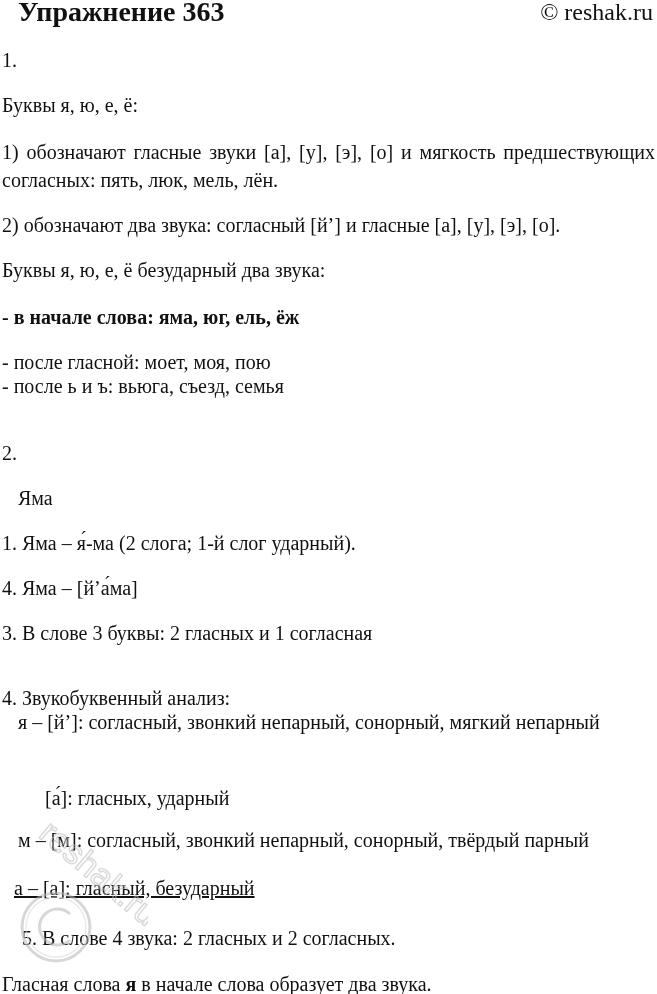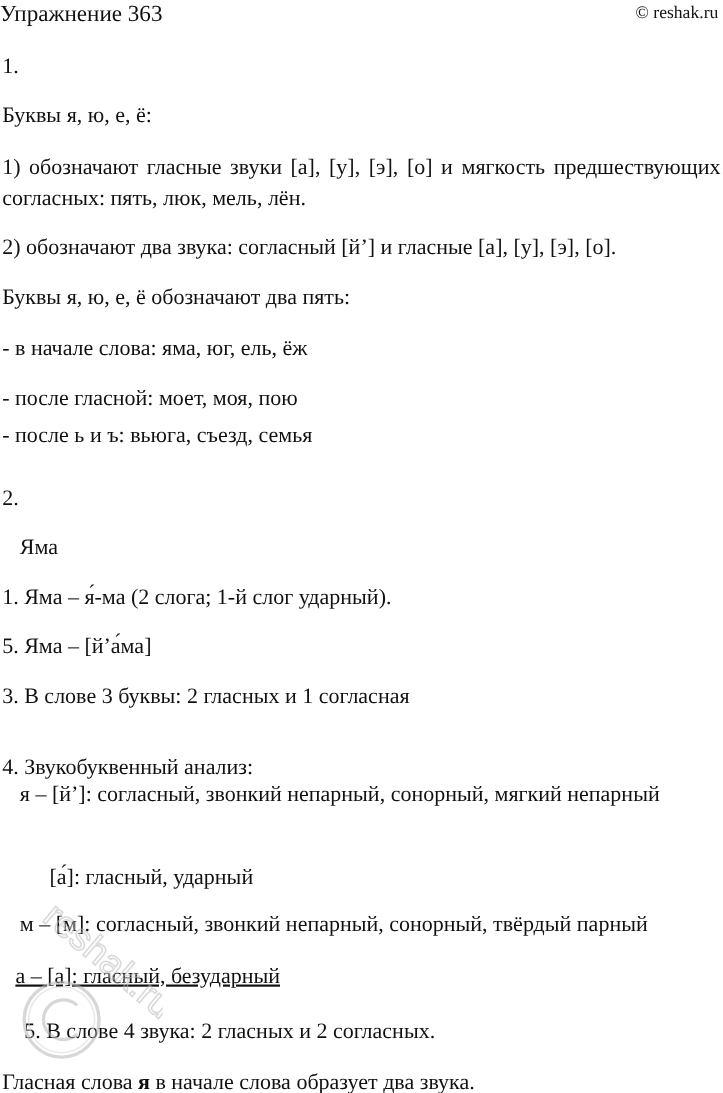--- a/index.html
+++ b/index.html
@@ -3,22 +3,22 @@
 <meta charset="utf-8">
 <style>
   html, body { margin: 0; padding: 0; background: #ffffff; }
   body {
     width: 657px; height: 994px; position: relative; overflow: hidden;
     font-family: "Liberation Serif", "DejaVu Serif", serif;
     color: #111111;
     font-size: 20px;
   }
   .line { position: absolute; left: 2px; white-space: nowrap; line-height: 24px; }
-  .title { font-weight: normal; font-size: 21px; top: 0px; left: 0; }
-  .copyright { position: absolute; top: 0px; right: 4px; font-size: 16px; line-height: 24px; }
+  .title { font-weight: bold; font-size: 28px; top: 0px; left: 18px; }
+  .copyright { position: absolute; top: 0px; right: 4px; font-size: 24px; line-height: 24px; }
   .justify {
     position: absolute; left: 2px; width: 653px; white-space: normal;
     text-align: justify; text-align-last: left; line-height: 28px;
   }
   .indent1 { left: 45px; }
   .indent-m { left: 18px; }
   .indent-a { left: 14px; text-decoration: underline; }
   .bold { font-weight: bold; }
   .watermark {
     position: absolute; left: 8px; top: 822px; width: 140px; height: 150px;
@@ -28,33 +28,33 @@
 </head>
 <body>
 
 <div class="line title">Упражнение 363</div>
 <div class="copyright">© reshak.ru</div>
 
 <div class="line" style="top:48px;">1.</div>
 <div class="line" style="top:93px;text-align:center;">Буквы я, ю, е, ё:</div>
 <div class="justify" style="top:138px;">1) обозначают гласные звуки [а], [у], [э], [о] и мягкость предшествующих согласных: пять, люк, мель, лён.</div>
 <div class="line" style="top:213px;">2) обозначают два звука: согласный [й’] и гласные [а], [у], [э], [о].</div>
-<div class="line" style="top:258px;">Буквы я, ю, е, ё обозначают два пять:</div>
-<div class="line" style="top:305px;">- в начале слова: яма, юг, ель, ёж</div>
+<div class="line" style="top:258px;">Буквы я, ю, е, ё безударный два звука:</div>
+<div class="line" style="top:305px;font-weight:bold;">- в начале слова: яма, юг, ель, ёж</div>
 <div class="line" style="top:350px;">- после гласной: моет, моя, пою</div>
-<div class="line" style="top:384px;">- после ь и ъ: вьюга, съезд, семья</div>
+<div class="line" style="top:374px;">- после ь и ъ: вьюга, съезд, семья</div>
 
 <div class="line" style="top:441px;">2.</div>
 <div class="line" style="top:486px;margin-left:16px;">Яма</div>
 <div class="line" style="top:531px;">1. Яма – я́-ма (2 слога; 1-й слог ударный).</div>
-<div class="line" style="top:576px;">5. Яма – [й’а́ма]</div>
+<div class="line" style="top:576px;">4. Яма – [й’а́ма]</div>
 <div class="line" style="top:621px;">3. В слове 3 буквы: 2 гласных и 1 согласная</div>
 <div class="line" style="top:686px;">4. Звукобуквенный анализ:</div>
 <div class="justify" style="top:708px; left:2px; width:653px; text-indent:16px;">я – [й’]: согласный, звонкий непарный, сонорный, мягкий непарный</div>
-<div class="line indent1" style="top:786px;">[а́]: гласный, ударный</div>
+<div class="line indent1" style="top:786px;">[а́]: гласных, ударный</div>
 <div class="line indent-m" style="top:828px;">м – [м]: согласный, звонкий непарный, сонорный, твёрдый парный</div>
 <div class="line indent-a" style="top:876px;">а – [а]: гласный, безударный</div>
 <div class="line" style="top:926px;margin-left:20px;">5. В слове 4 звука: 2 гласных и 2 согласных.</div>
 <div class="line" style="top:972px;"><span>Гласная слова </span><span class="bold">я</span><span> в начале слова образует два звука.</span></div>
 
 <div class="watermark">
   <svg width="140" height="150" viewBox="0 0 140 150">
     <circle cx="48" cy="105" r="34" fill="none" stroke="#b8b8b8" stroke-width="3"></circle>
     <circle cx="48" cy="105" r="30" fill="none" stroke="#d8d8d8" stroke-width="1.5"></circle>
     <path d="M62 92 A18 18 0 1 0 62 118" fill="none" stroke="#b8b8b8" stroke-width="3"></path>

